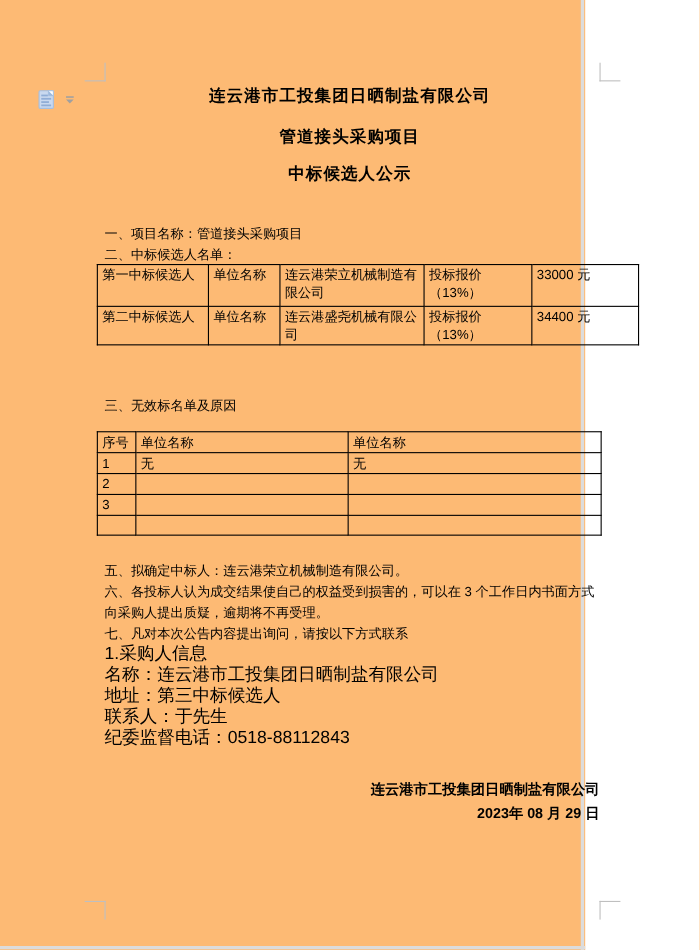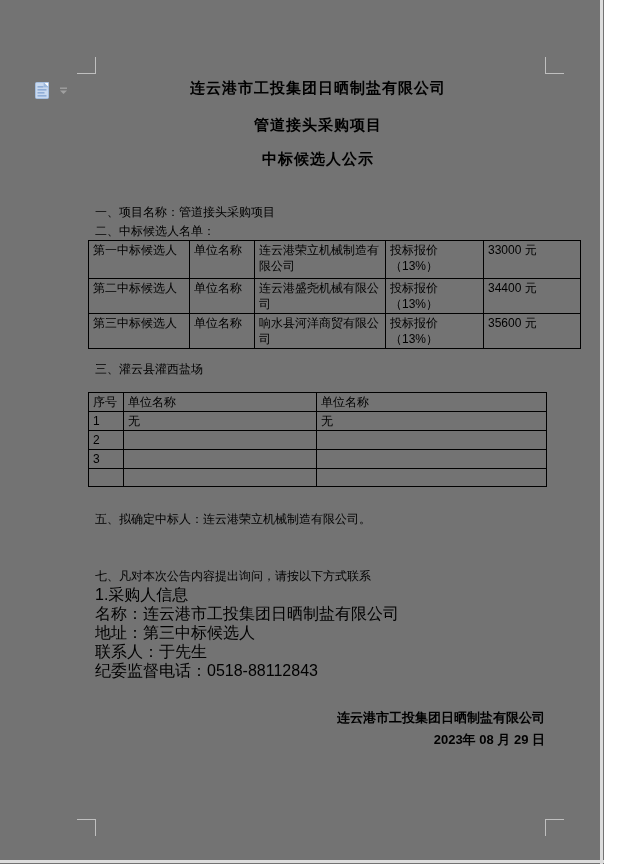--- a/index.html
+++ b/index.html
@@ -4,21 +4,21 @@
 <style>
   html,body{margin:0;padding:0;}
   body{
     width:636px;height:864px;
     background:#ffffff;
     font-family:"Liberation Sans", sans-serif;
     color:#000;
     overflow:hidden;
   }
   .page{
-    position:relative;width:604px;height:864px;background:#737373;
+    position:relative;width:532px;height:864px;background:#fdba74;
   }
   .page-edge-right{position:absolute;top:0;right:1px;width:3px;height:100%;background:#dcdcdc;}
   .page-edge-bottom{position:absolute;left:0;bottom:1px;width:100%;height:3px;background:#dcdcdc;}
 
   
   .crop{position:absolute;width:18px;height:16px;}
   .crop.tl{left:77px;top:57px;border-right:1px solid #bfbfbf;border-bottom:1px solid #bfbfbf;}
   .crop.tr{left:545px;top:57px;border-left:1px solid #bfbfbf;border-bottom:1px solid #bfbfbf;}
   .crop.bl{left:77px;top:819px;border-right:1px solid #bfbfbf;border-top:1px solid #bfbfbf;}
   .crop.br{left:545px;top:819px;border-left:1px solid #bfbfbf;border-top:1px solid #bfbfbf;}
@@ -105,31 +105,24 @@
       <td class="c4">投标报价（13%）</td>
       <td class="c5">33000 元</td>
     </tr>
     <tr class="r2">
       <td class="c1">第二中标候选人</td>
       <td class="c2">单位名称</td>
       <td class="c3">连云港盛尧机械有限公司</td>
       <td class="c4">投标报价（13%）</td>
       <td class="c5">34400 元</td>
     </tr>
-    <tr class="r3">
-      <td class="c1">第三中标候选人</td>
-      <td class="c2">单位名称</td>
-      <td class="c3">响水县河洋商贸有限公司</td>
-      <td class="c4">投标报价（13%）</td>
-      <td class="c5">35600 元</td>
-    </tr>
   </tbody>
     </table>
 
-  <div class="para p-s3">三、灌云县灌西盐场</div>
+  <div class="para p-s3">三、无效标名单及原因</div>
 
   <table class="tbl2">
     <tbody>
         <tr class="hdr">
       <td class="c1">序号</td>
       <td class="c2">单位名称</td>
       <td class="c3">单位名称</td>
     </tr>
     <tr>
       <td class="c1">1</td>
@@ -148,20 +141,21 @@
     </tr>
     <tr>
       <td class="c1"></td>
       <td class="c2"></td>
       <td class="c3"></td>
     </tr>
   </tbody>
     </table>
 
   <div class="para p-s5">五、拟确定中标人：连云港荣立机械制造有限公司。</div>
+  <div class="para p-s6">六、各投标人认为成交结果使自己的权益受到损害的，可以在 3 个工作日内书面方式向采购人提出质疑，逾期将不再受理。</div>
   <div class="para p-s7">七、凡对本次公告内容提出询问，请按以下方式联系</div>
 
   <div class="contact">
     <div>1.采购人信息</div>
     <div>名称：连云港市工投集团日晒制盐有限公司</div>
     <div>地址：第三中标候选人</div>
     <div>联系人：于先生</div>
     <div>纪委监督电话：0518-88112843</div>
   </div>
 

